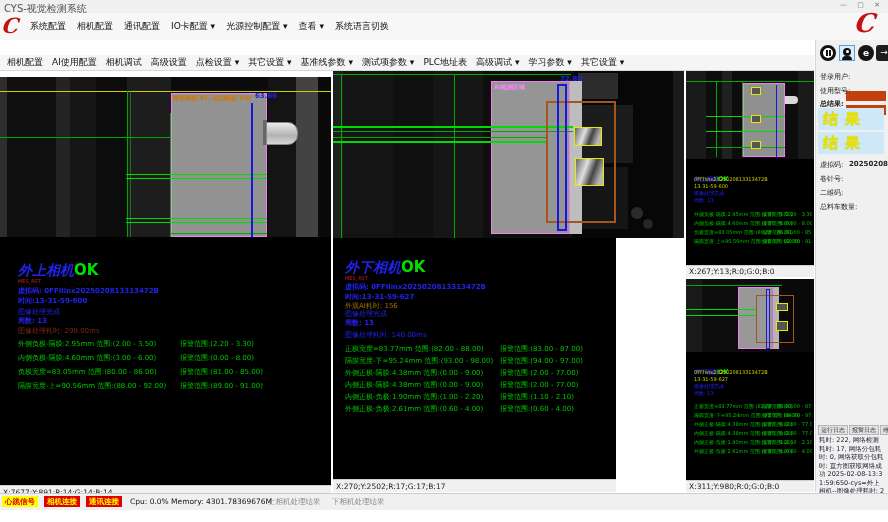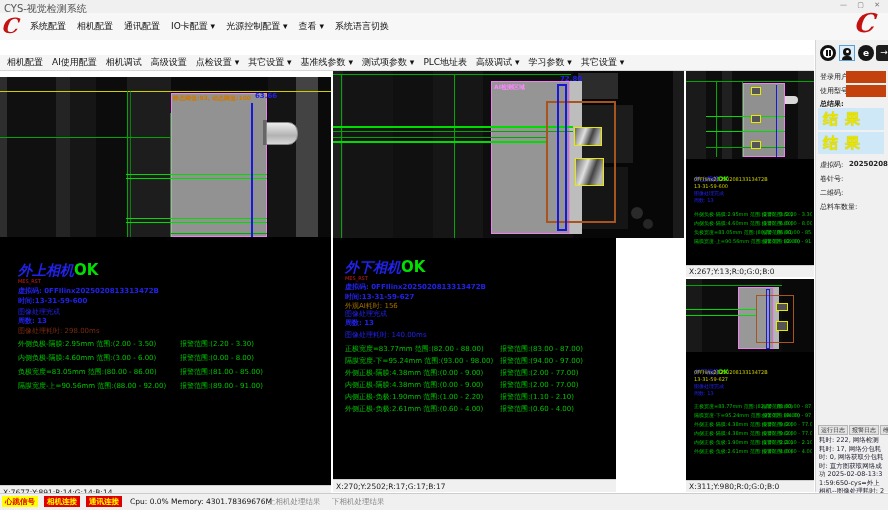--- a/index.html
+++ b/index.html
@@ -41,22 +41,22 @@
   
   .mini-title{font-weight:bold;font-size:6px;font-style:italic;color:#2222ee;}
   .mini-ok{font-weight:bold;font-size:6.5px;color:#00e000;font-style:normal;}
   .mline{position:absolute;font-size:5px;white-space:nowrap;}
   .mrow-s{position:relative;white-space:nowrap;font-size:5px;color:#00c400;}
   .mrow-s .c2{position:absolute;left:68px;top:0;}
   
   .sidebar{position:absolute;left:815px;top:40px;width:73px;height:452px;background:#f0f0f0;border-left:1px solid #d5d5d5;box-sizing:border-box;}
   .sbtn{position:absolute;top:5px;width:16px;height:16px;box-sizing:border-box;}
   .sb-label{position:absolute;font-size:7px;color:#222;white-space:nowrap;}
-  .sb-input{position:absolute;height:10px;width:40px;background:#c2410c;border:6px solid #c2410c;font-size:6.5px;color:#222;
-            line-height:10px;padding-left:2px;box-sizing:border-box;white-space:nowrap;overflow:hidden;}
+  .sb-input{position:absolute;height:10px;width:40px;background:#c2410c;border:4px solid #c2410c;font-size:6.5px;color:#222;
+            line-height:10px;padding-left:2px;box-sizing:border-box;white-space:nowrap;overflow:hidden;margin-top:20px;}
   .result{position:absolute;left:2px;width:66px;height:22px;background:#cfe8f7;color:#e8e500;font-weight:bold;font-size:15px;
           letter-spacing:7px;line-height:22px;padding-left:5px;box-sizing:border-box;text-shadow:0 0 1px #bdb800;}
   .logtabs{position:absolute;left:2px;display:flex;gap:1px;}
   .logtab{background:#e2e2e2;border:1px solid #b5b5b5;font-size:6px;color:#333;padding:0 2px;line-height:8px;white-space:nowrap;}
   .logtext{position:absolute;left:3px;width:66px;font-size:6.5px;line-height:8.5px;color:#223;word-break:break-all;}
   
   .statusbar{position:absolute;left:0;top:493px;width:888px;height:16px;background:#f0f0f0;border-top:1px solid #cccccc;}
   .badge{position:absolute;top:2px;font-size:7.5px;font-weight:bold;padding:1px 3px;line-height:9px;white-space:nowrap;}
   .sb-text{position:absolute;top:3px;font-size:7.5px;white-space:nowrap;}
 </style>

